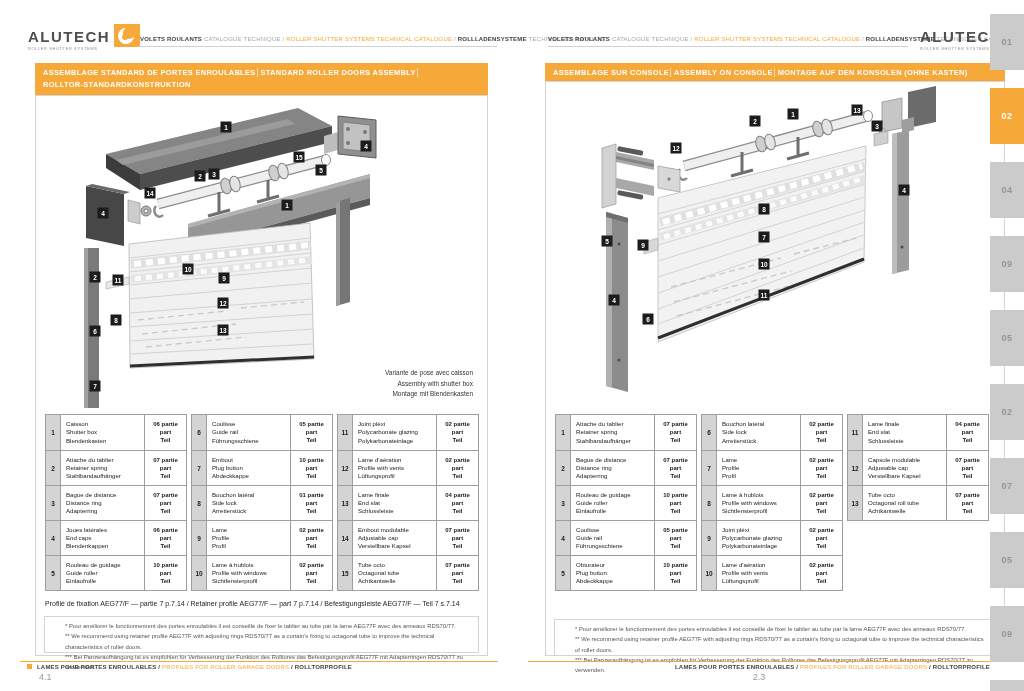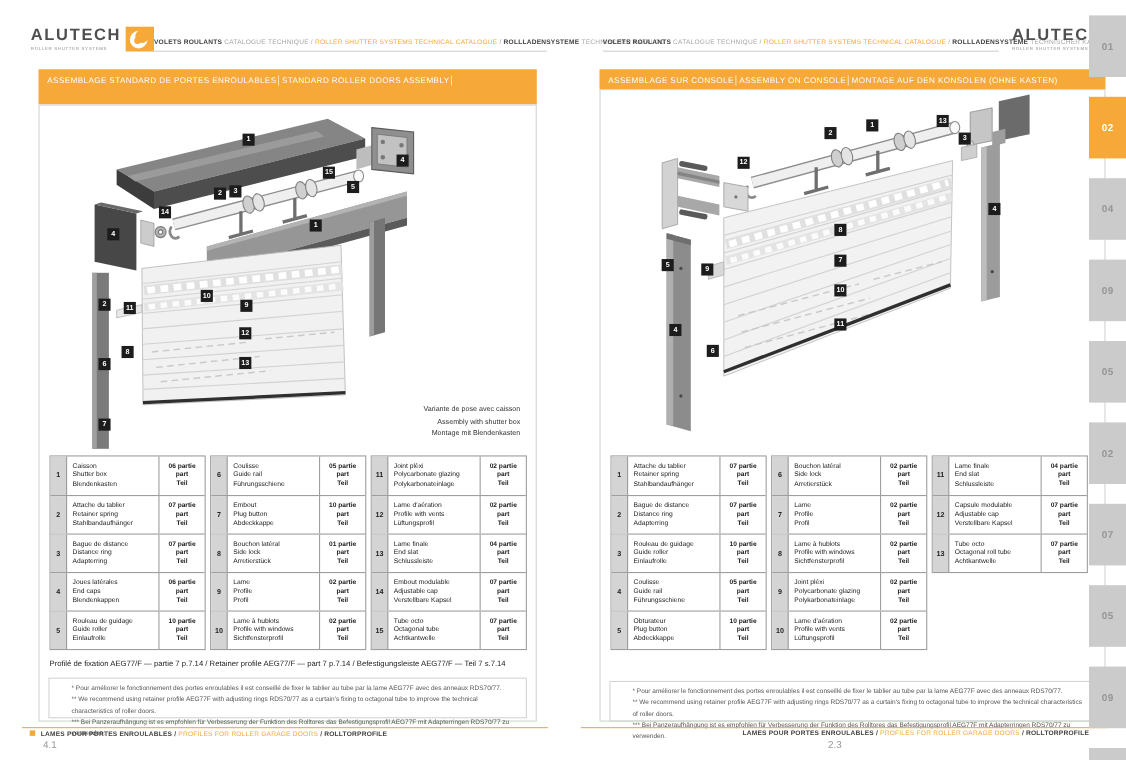--- a/index.html
+++ b/index.html
@@ -1,29 +1,29 @@
 <!DOCTYPE html>
 <html><head>
 <meta charset="utf-8">
 <style>
   *{margin:0;padding:0;box-sizing:border-box}
   html,body{width:1024px;height:691px}
   body{font-family:"Liberation Sans",sans-serif;background:#fff;position:relative;overflow:hidden}
   .abs{position:absolute}
   
-  .logo{display:flex;align-items:flex-start;gap:4px}
+  .logo{display:flex;align-items:flex-end;gap:4px}
   .logo-text{font-size:15px;font-weight:bold;color:#4f4f4f;letter-spacing:1.5px;line-height:1}
   .logo-sub{font-size:4px;color:#8f8f8f;letter-spacing:.6px;margin-top:2px}
   .hairline{border-top:1px solid #d0d0d0;height:0}
   .hdrline{font-size:6px;letter-spacing:.2px;white-space:nowrap;color:#a5a5a5}
   .seg-dark{color:#3f3f3f;font-weight:bold}
   .seg-gray{color:#a8a8a8}
   .seg-orange{color:#F6A839}
   
-  .titlebar{background:#F6A839;color:#fff;font-weight:normal;font-size:7.4px;letter-spacing:.35px;padding:4px 8px;line-height:1.65}
+  .titlebar{background:#F6A839;color:#fff;font-weight:bold;font-size:7.4px;letter-spacing:.35px;padding:4px 8px;line-height:1.65}
   
   .cbox{border:1px solid #d4d4d4;background:#fff;position:absolute}
   .diagram{position:absolute;left:0;top:0;width:100%}
   .dlabel{position:absolute;width:11px;height:11px;background:#1c1c1c;color:#fff;font-size:6.5px;font-weight:bold;display:flex;align-items:center;justify-content:center;transform:translate(-50%,-50%)}
   .dcaption{position:absolute;right:14px;text-align:right;font-size:6.5px;color:#333;line-height:1.65}
   
   .ptables{position:absolute;display:flex;gap:4px}
   .ptable{width:142px;border:1px solid #9e9e9e;background:#fff;height:fit-content}
   .prow{display:flex;height:35px}
   .prow+.prow{border-top:1px solid #9e9e9e}
@@ -74,20 +74,21 @@
       <rect width="26" height="23" fill="#F6A839"></rect>
       <circle cx="12" cy="12" r="8" fill="#fff"></circle>
       <circle cx="15" cy="9" r="6" fill="#F6A839"></circle>
       <circle cx="11" cy="13" r="3" fill="#F6A839"></circle>
     </svg>
   </span>
 </div>
 
 <div class="abs titlebar" style="left:35px;top:63px;width:453px;height:32px">
   <div>ASSEMBLAGE STANDARD DE PORTES ENROULABLES│STANDARD ROLLER DOORS ASSEMBLY│</div>
+  <div>ROLLTOR-STANDARDKONSTRUKTION</div>
 </div>
 <div class="abs titlebar" style="left:545px;top:63px;width:460px;height:18px">ASSEMBLAGE SUR CONSOLE│ASSEMBLY ON CONSOLE│MONTAGE AUF DEN KONSOLEN (OHNE KASTEN)</div>
 
 <div class="cbox" style="left:35px;top:95px;width:453px;height:561px">
   <div style="position:absolute;left:0;top:0;width:451px;height:315px">
     <svg class="diagram" width="451" height="315" viewBox="0 0 451 315">
 
       <g>
         <polygon points="70,58 262,12 296,30 104,78" fill="#858585"></polygon>
         <polygon points="104,78 296,30 296,46 104,94" fill="#4d4d4d"></polygon>

